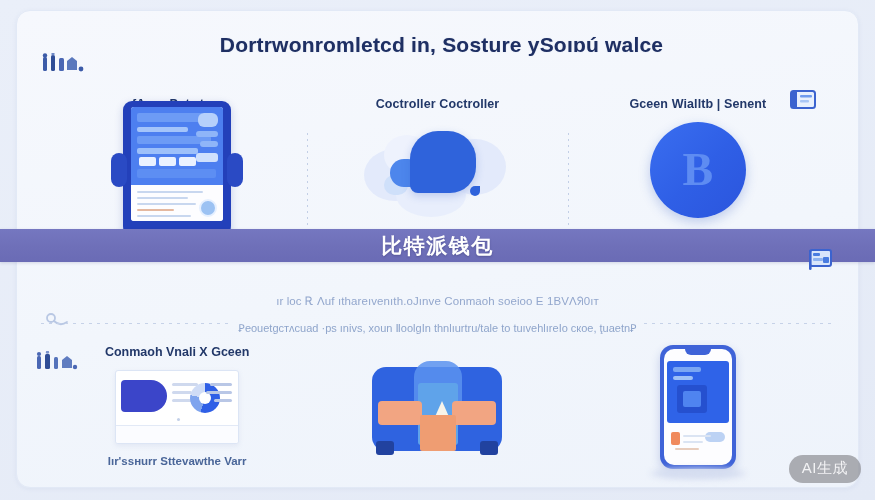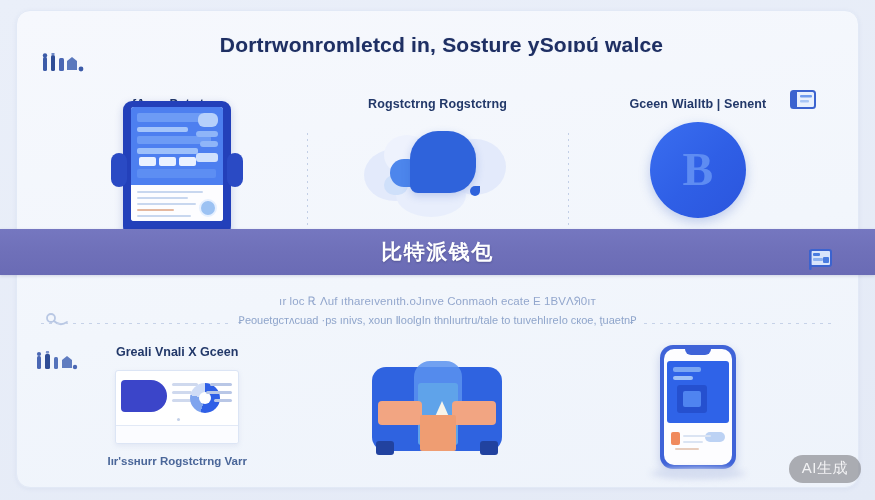--- a/index.html
+++ b/index.html
@@ -191,21 +191,21 @@
     color:#5e8cf2;
     font-size:46px; font-weight:bold;
     font-family:"Liberation Serif", serif;
     filter:blur(.6px);
     line-height:1;
   }
 
   
   .banner {
     position:absolute;
-    left:0; right:0; top:229px; height:46px;
+    left:0; right:0; top:229px; height:33px;
     background:linear-gradient(180deg,#7577c0 0%,#6f70b9 50%,#6a6bb5 100%);
     display:flex; align-items:center; justify-content:center;
     z-index:20;
     box-shadow:0 1px 3px rgba(60,60,120,.18);
   }
   .banner .btitle {
     color:#ffffff;
     font-size:21px; font-weight:bold;
     letter-spacing:1.5px;
     text-shadow:0 1px 2px rgba(40,40,90,.35);
@@ -214,21 +214,21 @@
   
   .midtext {
     position:absolute; left:0; right:0; top:284px;
     text-align:center;
   }
   .midtext .t1 {
     color:#93a7cd; font-size:11.5px;
     filter:blur(.55px); letter-spacing:.1px;
   }
   .midtext .t2 {
-    margin-top:4px;
+    margin-top:12px;
     color:#8fa5cb; font-size:11px;
     filter:blur(.6px);
   }
   .dotrule {
     position:absolute; top:312px; height:1px;
     background:repeating-linear-gradient(to right,#c6d2e8 0 3px,transparent 3px 8px);
   }
   .dotrule.dl { left:24px; width:190px; }
   .dotrule.dr { right:24px; width:190px; }
 
@@ -474,21 +474,21 @@
                 <div class="line l5"></div>
                 <div class="orb"></div>
               </div>
             </div>
           </div>
         </div>
         <div class="col-caption"></div>
       </div>
 
       <div class="col">
-        <div class="col-title">Rogstctrng Rogstctrng</div>
+        <div class="col-title">Coctroller Coctroller</div>
         <div class="col-art">
           <div class="cloudwrap">
             <div class="blob bg1"></div>
             <div class="blob bg2"></div>
             <div class="blob bg3"></div>
             <div class="blob bg4"></div>
             <div class="bubble-xs"></div>
             <div class="bubble-sm"></div>
             <div class="bubble-main"></div>
           </div>
@@ -502,45 +502,45 @@
           <div class="coin">
             <span class="glyph">B</span>
           </div>
         </div>
         <div class="col-caption">Ceıohf GciessttrhlPtJG</div>
       </div>
 
     </div>
 
     <div class="midtext">
-      <div class="t1">ır loc Ꭱ Λuf ıthareıvenıth.oJınve Conmaoh ecate E 1BVΛᖆ0ıт</div>
+      <div class="t1">ır loc Ꭱ Λuf ıthareıvenıth.oJınve Conmaoh soeioo E 1BVΛᖆ0ıт</div>
       <div class="t2">Ꝑeouetgстʌcuad ·ps ınіvs, хoun ⅡoolgIn thnlıurtru/tale to tuıvehlıreIo cкoe, ţuaetnꝐ</div>
     </div>
     <div class="dotrule dl"></div>
     <div class="dotrule dr"></div>
 
     <div class="bot-grid">
 
       <div class="bcol">
-        <div class="bcol-title">Greali Vnali X Gceen</div>
+        <div class="bcol-title">Conmaoh Vnali X Gceen</div>
         <div class="bcol-art">
           <div class="dash">
             <div class="dbig"></div>
             <div class="dline dl1"></div>
             <div class="dline dl2"></div>
             <div class="dline dl3"></div>
             <div class="donut"></div>
             <div class="dline dl4"></div>
             <div class="dline dl5"></div>
             <div class="dline dl6"></div>
             <div class="dtick"></div>
             <div class="dbase"></div>
           </div>
         </div>
-        <div class="bcol-caption">Iır'ssнurr Rogstctrng Varr</div>
+        <div class="bcol-caption">Iır'ssнurr Sttevawthe Varr</div>
       </div>
 
       <div class="bcol">
         <div class="bcol-title"></div>
         <div class="bcol-art">
           <div class="people">
             <div class="bbg"></div>
             <div class="bbg2"></div>
             <div class="slab"></div>
             <div class="pin"></div>

